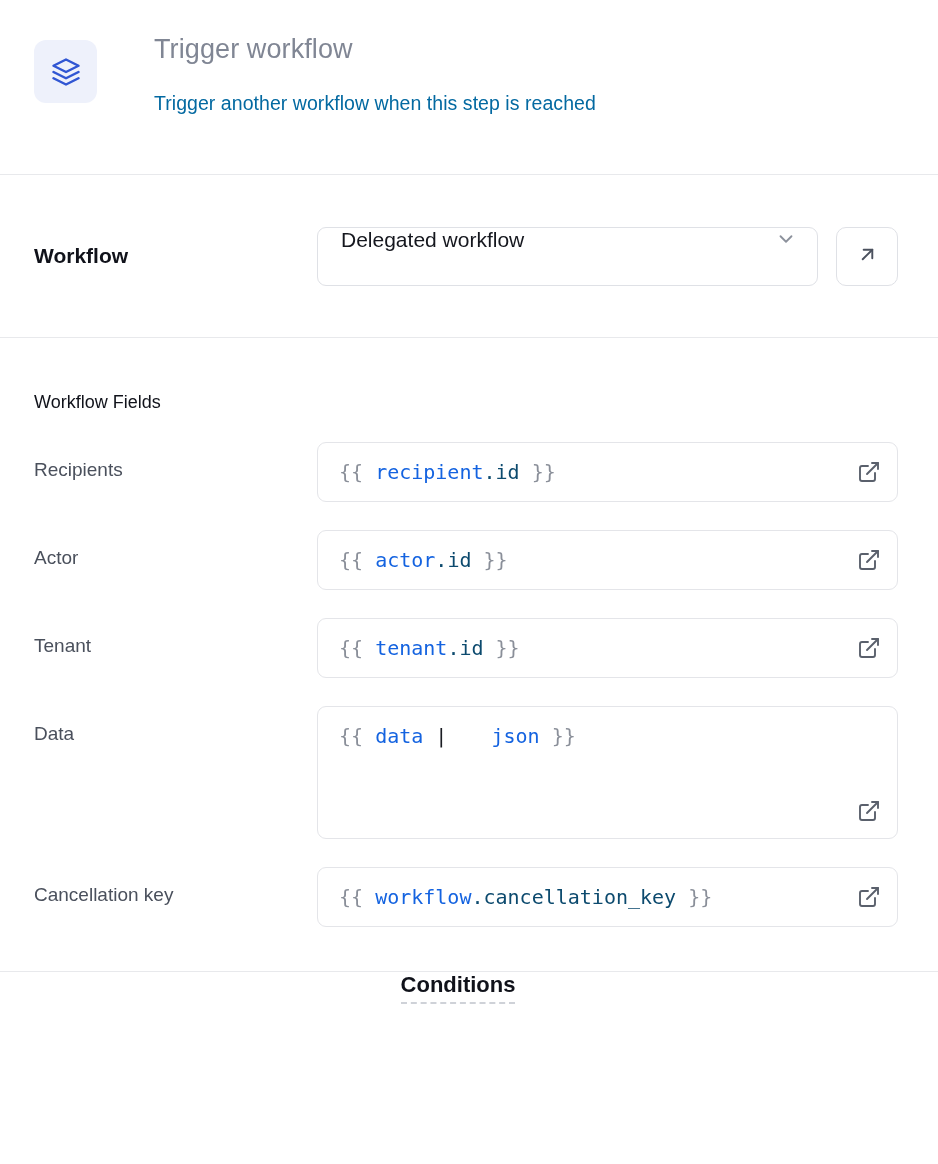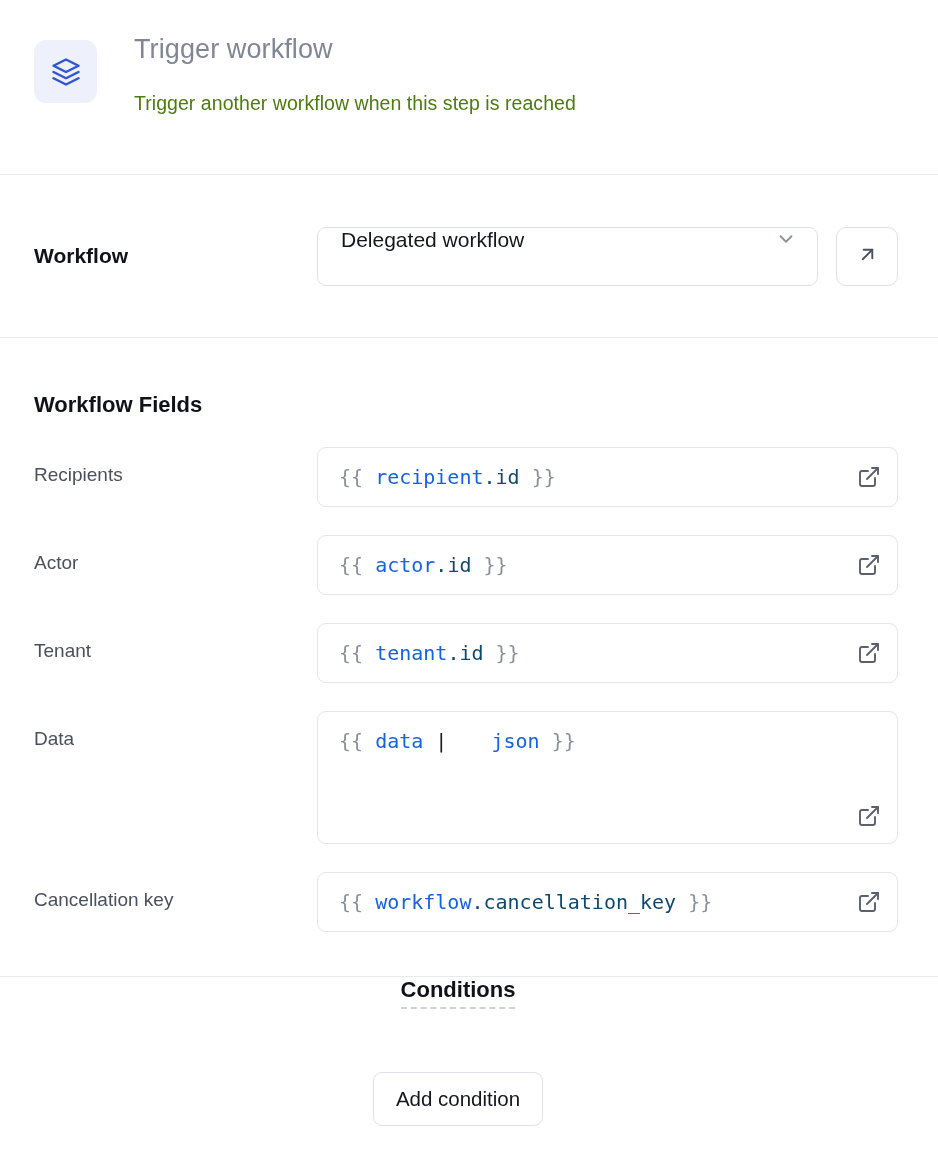--- a/index.html
+++ b/index.html
@@ -20,20 +20,21 @@
     overflow: hidden;
   }
 
   
   .header {
     display: flex;
     align-items: flex-start;
     padding: 33px 40px 0 34px;
     height: 175px;
     border-bottom: 1px solid #e8e9ec;
+    gap: 20px;
   }
   .header-icon-box {
     flex: 0 0 auto;
     width: 63px;
     height: 63px;
     border-radius: 12px;
     background: #eef1fb;
     display: flex;
     align-items: center;
     justify-content: center;
@@ -44,21 +45,21 @@
   .header-title {
     font-size: 27px;
     font-weight: 400;
     color: #808694;
     line-height: 1.25;
     letter-spacing: 0.1px;
   }
   .header-subtitle {
     font-size: 19.5px;
     font-weight: 400;
-    color: #4d7c0f;
+    color: #0369a1;
     line-height: 1.3;
     margin-top: 24px;
     letter-spacing: 0.05px;
   }
 
   
   .workflow-section {
     display: flex;
     align-items: center;
     height: 163px;
@@ -105,22 +106,22 @@
     cursor: pointer;
   }
 
   
   .fields-section {
     padding: 0 40px 0 34px;
     border-bottom: 1px solid #e8e9ec;
     padding-bottom: 44px;
   }
   .fields-title {
-    font-size: 22px;
-    font-weight: 700;
+    font-size: 18px;
+    font-weight: 400;
     color: #10121a;
     padding-top: 54px;
     padding-bottom: 29px;
   }
   .field-row {
     display: flex;
     align-items: flex-start;
     margin-bottom: 28px;
     justify-content: flex-end;
   }
@@ -273,16 +274,15 @@
                 <path d="M18 13v6a2 2 0 0 1-2 2H5a2 2 0 0 1-2-2V8a2 2 0 0 1 2-2h6"></path>
                 <polyline points="15 3 21 3 21 9"></polyline>
                 <line x1="10" y1="14" x2="21" y2="3"></line>
               </svg></span></div>
         </div>
       </div>
   </div>
 
   <div class="conditions-section">
     <div class="conditions-title">Conditions</div>
-    <button class="add-condition">Add condition</button>
   </div>
 
 </div>
 
 </body></html>

